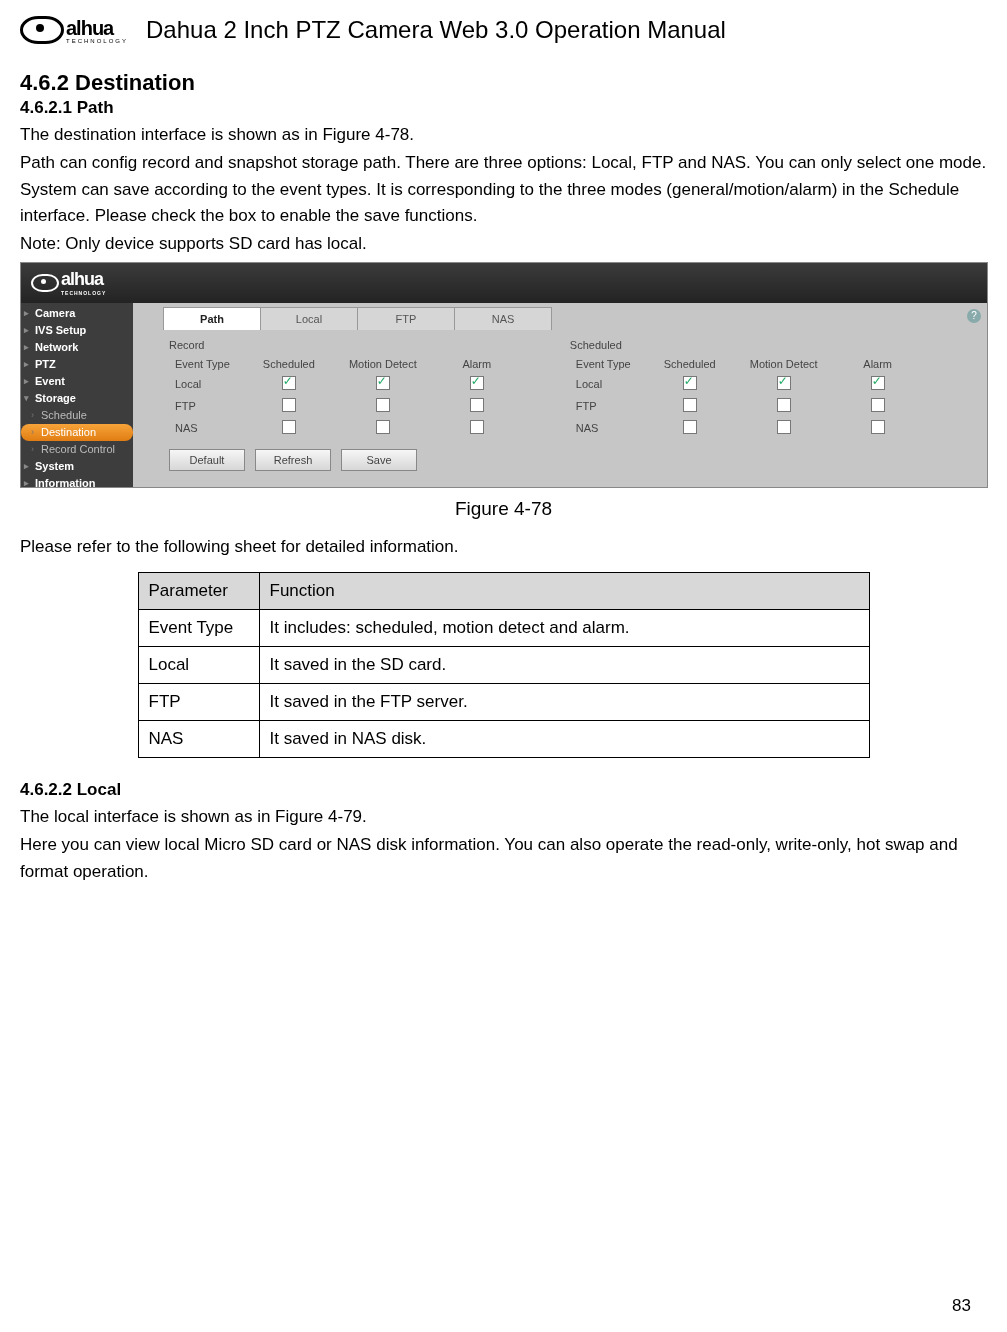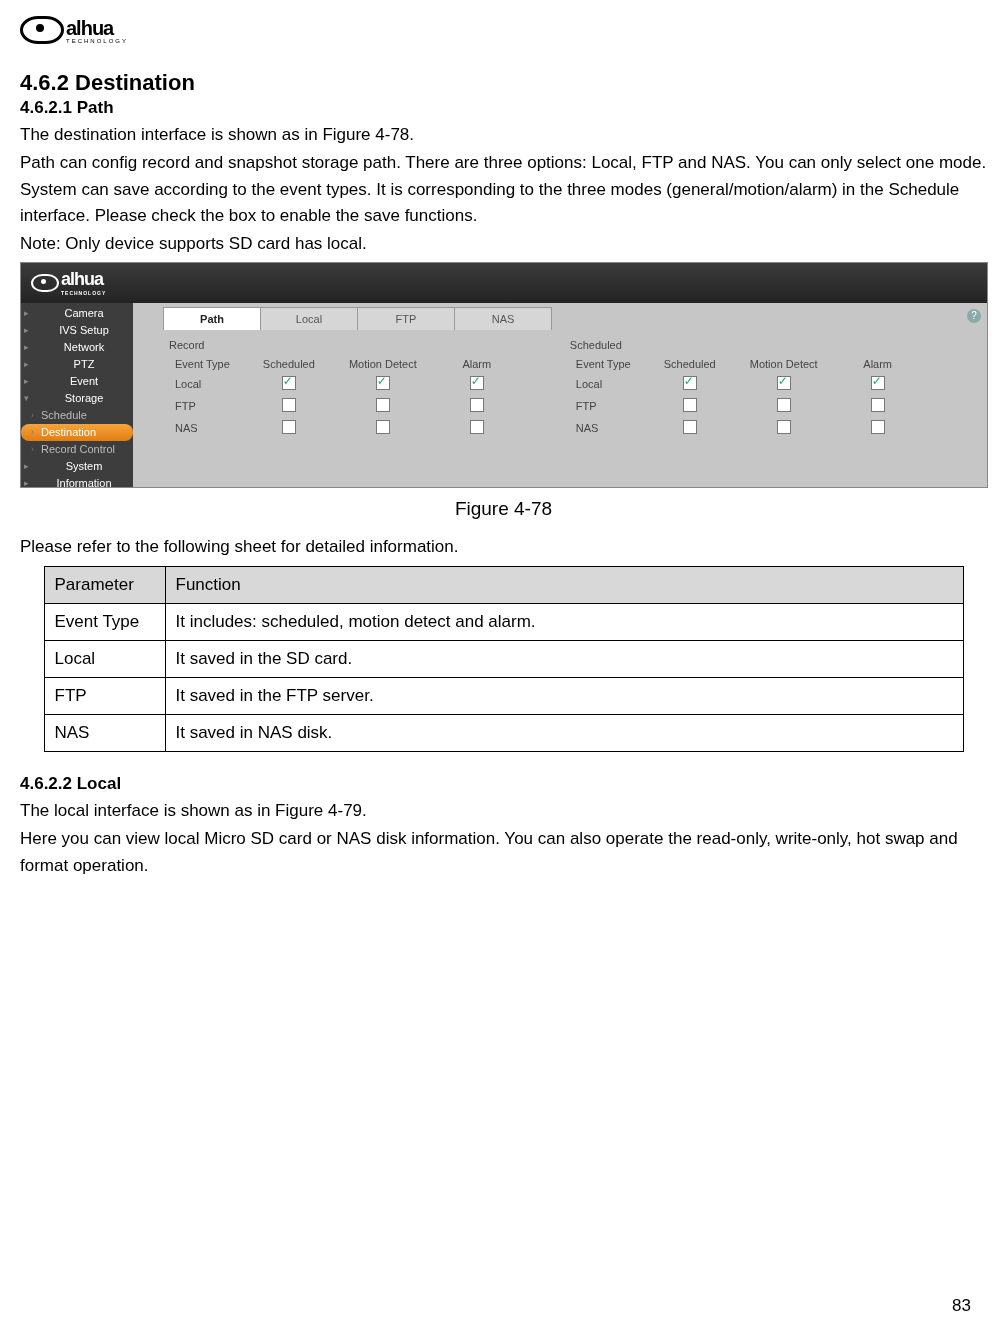--- a/index.html
+++ b/index.html
@@ -32,22 +32,22 @@
   }
   .logo-text{font-weight:bold;font-size:20px;letter-spacing:-1px;}
   .logo-sub{font-size:6px;letter-spacing:2px;display:block;margin-top:-2px;}
   .doc-title{font-size:24px;}
   h2.sec{font-size:22px;margin:20px 0 2px 0;}
   h3.sub{font-size:17px;font-weight:bold;margin:2px 0 4px 0;}
   p.body{font-size:17px;line-height:1.55;margin:2px 0;}
   .fig-caption{text-align:center;font-size:19px;margin:10px 0 14px 0;}
   .param-table{
     border-collapse:collapse;
-    margin:6px auto 22px auto;
-    width:920px;
+    margin:12px auto 22px auto;
+    width:732px;
     font-size:17px;
   }
   .param-table td,.param-table th{
     border:1px solid #000;
     padding:8px 10px;
     text-align:left;
     font-weight:normal;
   }
   .param-table thead td{background:#d8d8d8;}
   .page-num{position:absolute;right:36px;bottom:16px;font-size:17px;}
@@ -77,21 +77,21 @@
     background:linear-gradient(#6a6a6a,#505050);color:#eee;border:1px solid #333;
     font-size:11px;cursor:pointer;
   }
   .top-tab.active{background:linear-gradient(#f5f5f5,#d8d8d8);color:#222;}
   .shot-body{display:flex;height:184px;}
   .side{
     width:112px;background:#3d3d3d;color:#c9c9c9;
     padding-top:2px;
   }
   .side-item{height:17px;line-height:17px;padding-left:14px;font-size:11px;position:relative;cursor:pointer;}
-  .side-item.top{color:#fff;font-weight:normal;text-align:center;}
+  .side-item.top{color:#fff;font-weight:bold;}
   .side-item.top::before{content:"▸";position:absolute;left:3px;color:#888;font-size:9px;}
   .side-item.open::before{content:"▾";}
   .side-item.child{padding-left:20px;color:#bbb;}
   .side-item.child::before{content:"›";position:absolute;left:10px;color:#777;font-size:9px;}
   .side-item.sel{background:linear-gradient(#f7a43a,#e07d12);color:#fff;border-radius:8px;}
   .main{flex:1;background:#c6c6c6;position:relative;}
   .inner-tabs{display:flex;height:24px;margin:4px 0 0 30px;}
   .inner-tab{
     width:96px;text-align:center;line-height:22px;height:22px;
     background:#d6d6d6;border:1px solid #999;border-bottom:none;color:#555;
@@ -120,20 +120,21 @@
 <body>
 
 <div class="page-head">
   <div class="logo">
     <span class="logo-eye"></span>
     <span>
       <span class="logo-text">alhua</span>
       <span class="logo-sub">TECHNOLOGY</span>
     </span>
   </div>
+  <div class="doc-title">Dahua 2 Inch PTZ Camera Web 3.0 Operation Manual</div>
 </div>
 
 <h2 class="sec">4.6.2   Destination</h2>
 <h3 class="sub">4.6.2.1 Path</h3>
 <p class="body">The destination interface is shown as in Figure 4-78.</p>
 <p class="body">Path can config record and snapshot storage path. There are three options: Local, FTP and NAS. You can only select one mode. System can save according to the event types. It is corresponding to the three modes (general/motion/alarm) in the Schedule interface. Please check the box to enable the save functions.</p>
 <p class="body">Note: Only device supports SD card has local.</p>
 
 <div class="shot">
   <div class="shot-top">
@@ -193,20 +194,25 @@
                 <td><span class="chk"></span></td>
               </tr>
               <tr>
                 <td class="lab">NAS</td>
                 <td><span class="chk"></span></td>
                 <td><span class="chk"></span></td>
                 <td><span class="chk"></span></td>
               </tr>
             </tbody>
               </table>
+            <div class="btns">
+              <div class="btn">Default</div>
+              <div class="btn">Refresh</div>
+              <div class="btn">Save</div>
+            </div>
           </div>
 
           <div class="grid">
             <div class="sect-title">Scheduled</div>
             <table>
               <tbody>
                   <tr>
                 <td class="lab">Event Type</td>
                 <td>Scheduled</td>
                 <td>Motion Detect</td>

